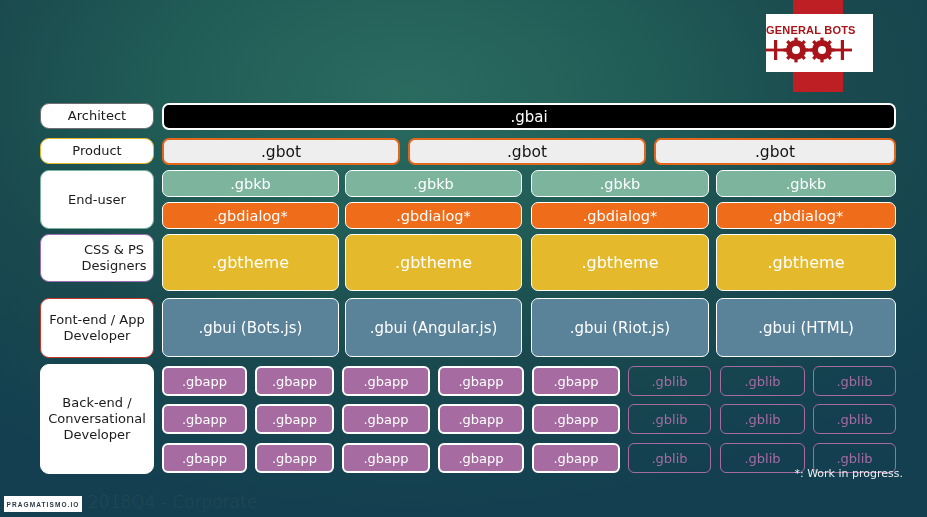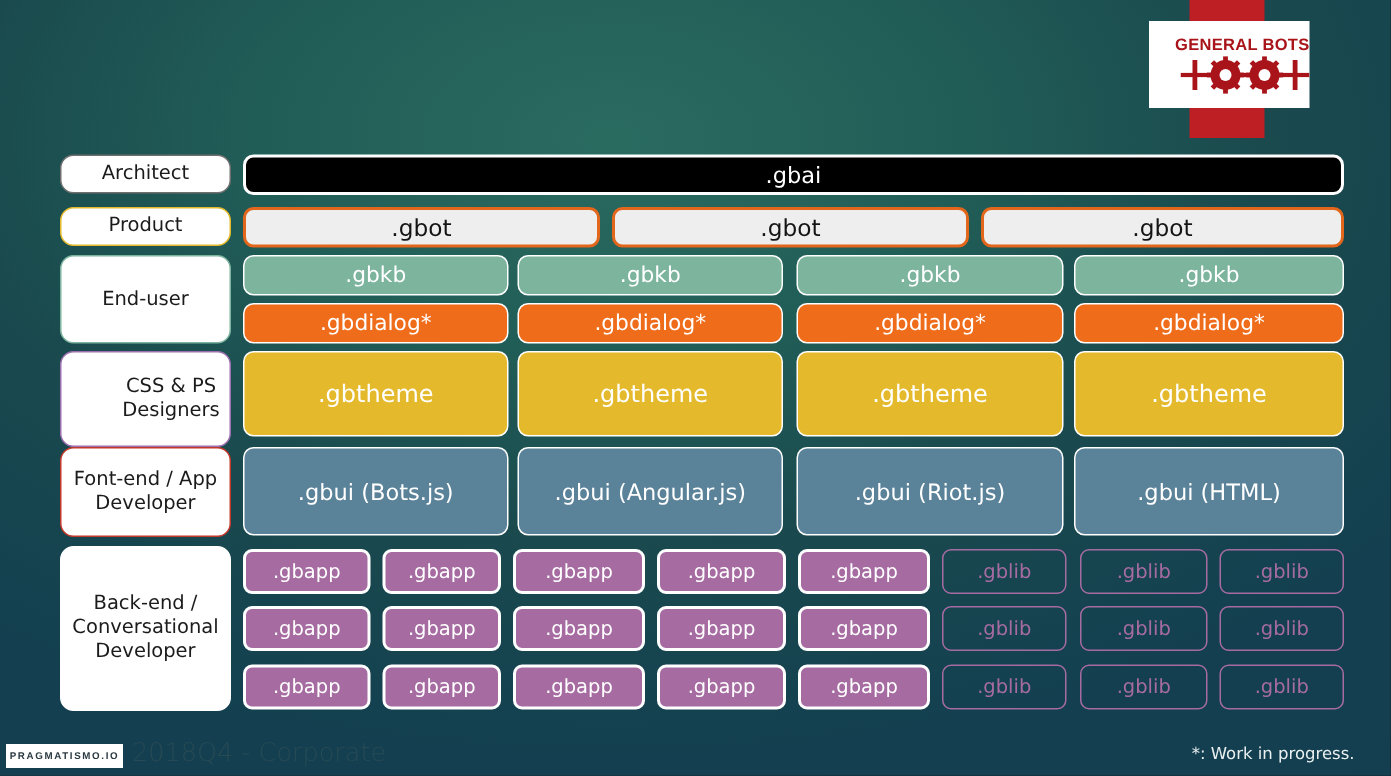--- a/index.html
+++ b/index.html
@@ -42,21 +42,21 @@
   }
   #logo-card {
     position: absolute;
     left: 766px;
     top: 14px;
     width: 107px;
     height: 58px;
     background: #ffffff;
     display: flex;
     flex-direction: column;
-    align-items: flex-end;
+    align-items: flex-start;
     justify-content: center;
   }
   #logo-text {
     font-size: 11px;
     font-weight: bold;
     color: #a81419;
     letter-spacing: 0.2px;
     font-family: "Liberation Sans", sans-serif;
     margin-bottom: 1px;
   }
@@ -168,21 +168,21 @@
     left: 88px;
     top: 492px;
     font-size: 17px;
     color: #274a54;
     font-family: "DejaVu Sans", sans-serif;
     font-weight: 300;
   }
   #footnote {
     position: absolute;
     right: 24px;
-    top: 496px;
+    top: 467px;
     font-size: 11px;
     color: #eaf0f0;
     font-family: "DejaVu Sans", sans-serif;
   }
 </style>
 </head>
 <body>
 
 <div id="slide">
 
@@ -234,21 +234,21 @@
   <div id="roles-layer">
       <div class="role" style="top: 103px; height: 26px; border: 1.5px solid rgb(111, 111, 111);">
         <span>Architect</span>
       </div>
       <div class="role" style="top: 138px; height: 26px; border: 1.5px solid rgb(228, 185, 43);">
         <span>Product</span>
       </div>
       <div class="role" style="top: 170px; height: 59px; border: 1.5px solid rgb(124, 180, 158);">
         <span>End-user</span>
       </div>
-      <div class="role" style="top: 234px; height: 64px; border: 1.5px solid rgb(157, 111, 176); padding-left: 38px;">
+      <div class="role" style="top: 234px; height: 48px; border: 1.5px solid rgb(157, 111, 176); padding-left: 38px;">
         <span>CSS &amp; PS Designers</span>
       </div>
       <div class="role" style="top: 298px; height: 60px; border: 1.5px solid rgb(192, 57, 43);">
         <span>Font-end / App Developer</span>
       </div>
       <div class="role" style="top: 364px; height: 110px; border: 1.5px solid rgb(255, 255, 255);">
         <span>Back-end / Conversational Developer</span>
       </div>
     </div>
   <div id="stack-layer">

